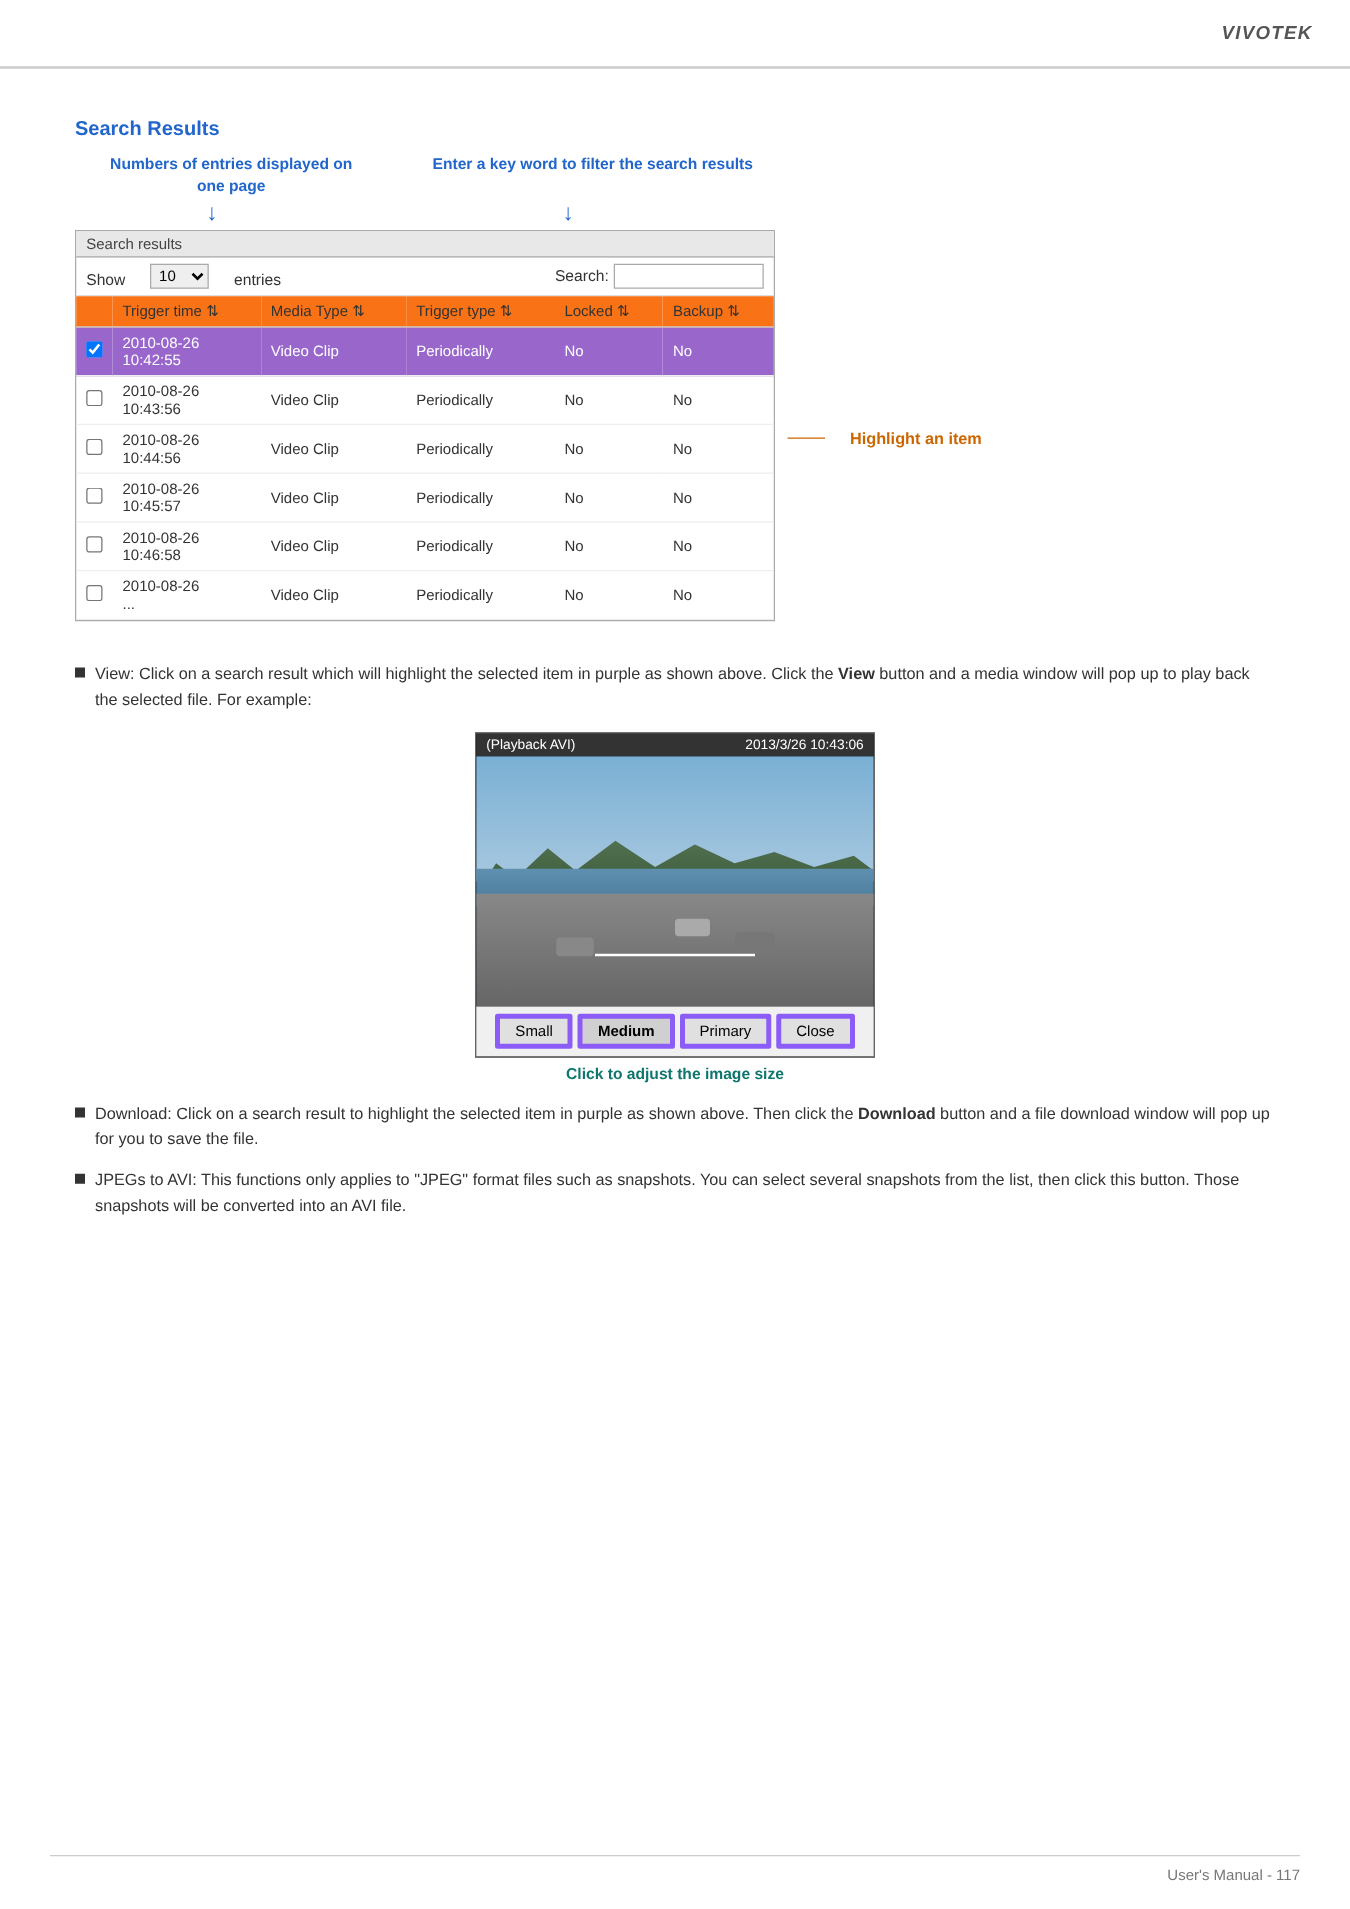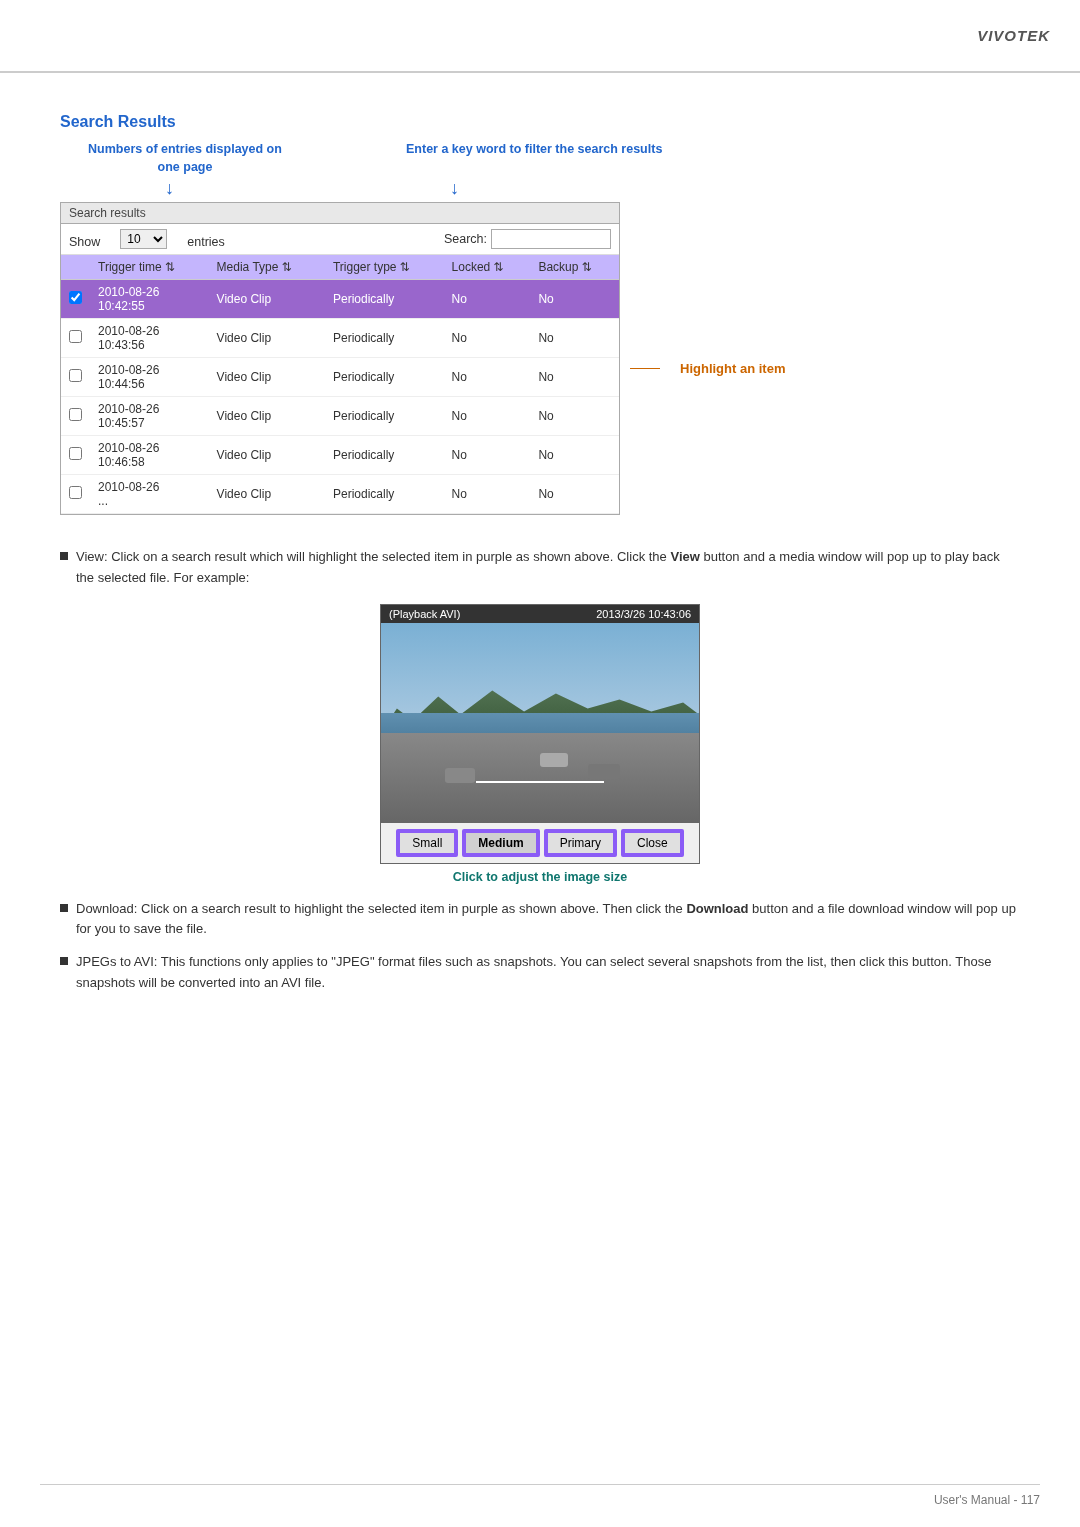--- a/index.html
+++ b/index.html
@@ -13,21 +13,21 @@
       position: relative;
     }
 
     
     .header {
       border-bottom: 2px solid #ccc;
       padding: 10px 30px;
       display: flex;
       justify-content: flex-end;
       align-items: center;
-      height: 73px;
+      height: 55px;
     }
     .brand {
       font-style: italic;
       font-weight: bold;
       color: #555;
       font-size: 15px;
       letter-spacing: 1px;
     }
 
     
@@ -100,21 +100,21 @@
       width: 120px;
     }
 
     table {
       width: 100%;
       border-collapse: collapse;
       font-size: 12px;
     }
 
     table thead tr {
-      background: #c4b5fd;
+      background: #f97316;
     }
 
     table thead th {
       padding: 5px 8px;
       text-align: left;
       border-bottom: 1px solid #ccc;
       font-weight: normal;
       white-space: nowrap;
     }
 
@@ -329,21 +329,21 @@
       padding-left: 20px;
       margin-bottom: 2px;
       text-align: center;
     }
 
     .ann-left-box {
       width: 210px;
     }
 
     .ann-right-box {
-      margin-left: 116px;
+      margin-left: 56px;
     }
   </style>
 </head>
 <body>
 
 <div class="header">
   <span class="brand">VIVOTEK</span>
 </div>
 
 <div class="main-content">

